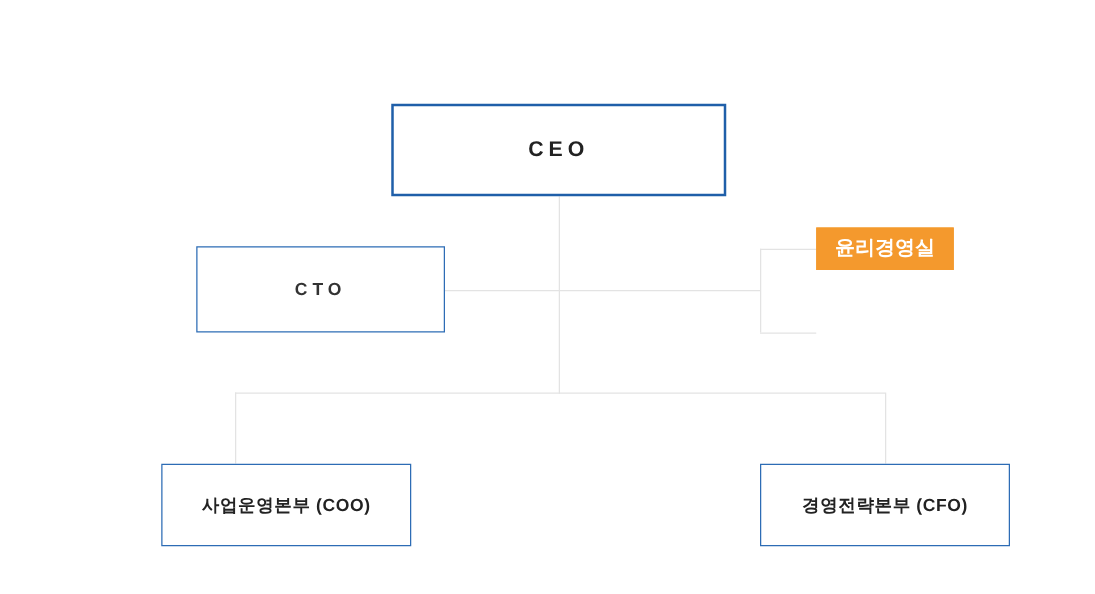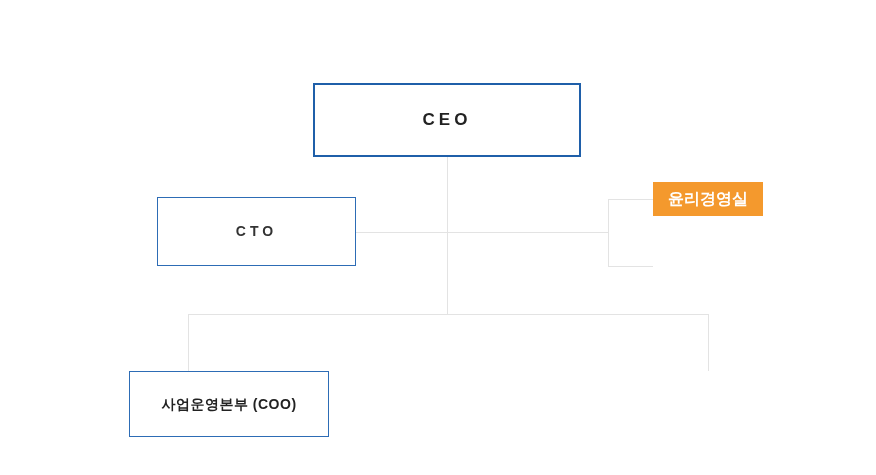--- a/index.html
+++ b/index.html
@@ -146,14 +146,17 @@
 
   <div class="node node-staff node-ethics">
     <span class="node-label">윤리경영실</span>
   </div>
 
 
   <div class="node node-div node-coo">
     <span class="node-label">사업운영본부 (COO)</span>
   </div>
 
+  <div class="node node-div node-cfo">
+    <span class="node-label">경영전략본부 (CFO)</span>
+  </div>
 
 </div>
 
 </body></html>

